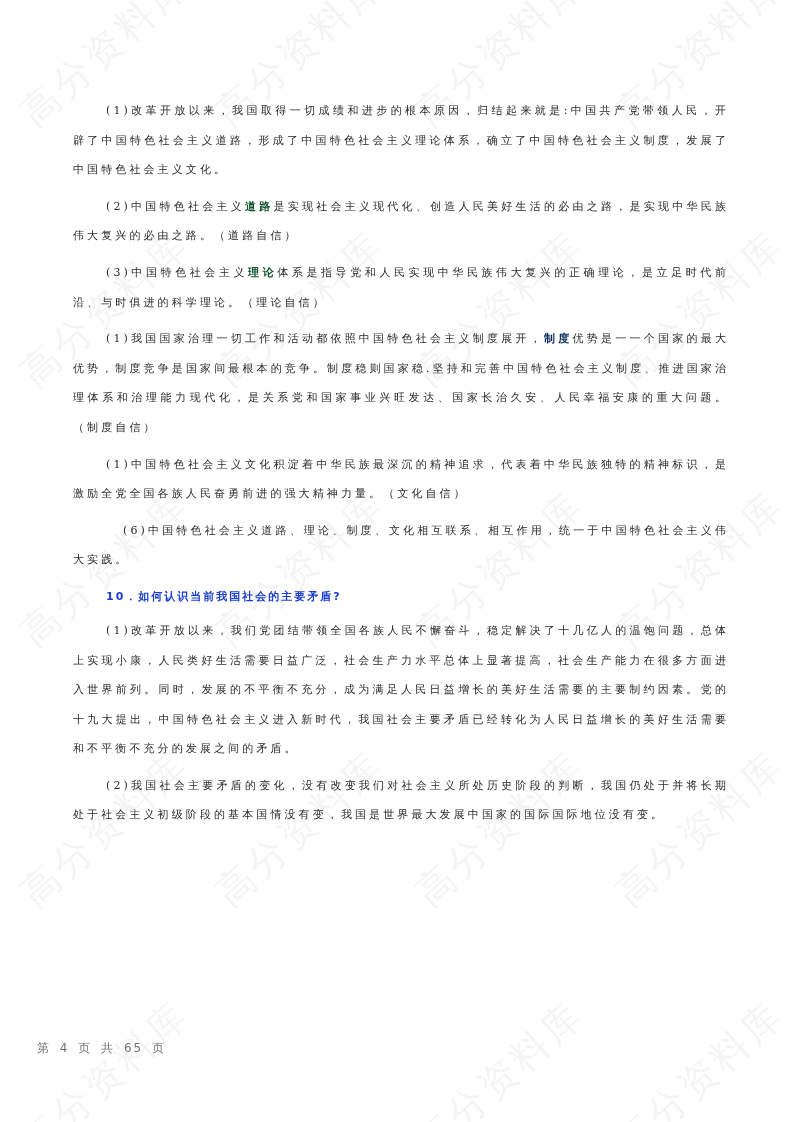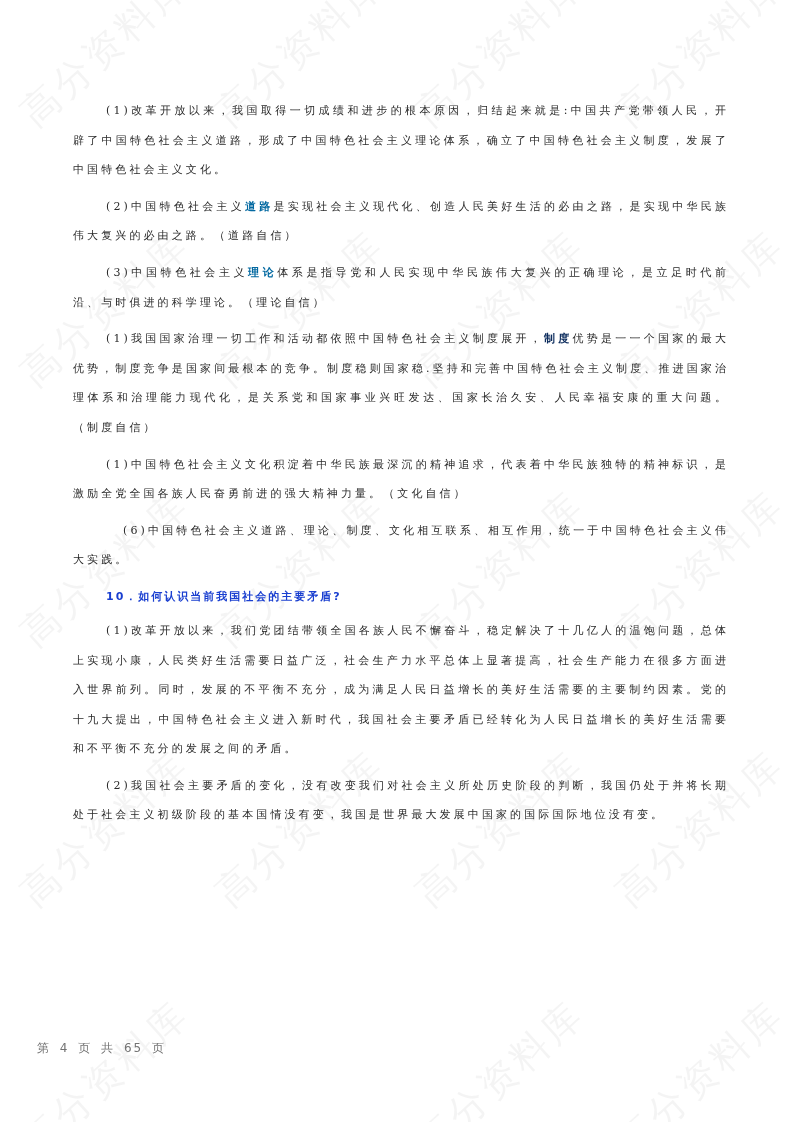--- a/index.html
+++ b/index.html
@@ -13,21 +13,21 @@
     position: absolute; font-family: "DejaVu Sans", sans-serif;
     font-size: 38px; color: rgba(0,0,0,0.045); letter-spacing: 4px;
     transform: rotate(-42deg); transform-origin: left top; white-space: nowrap;
   }
   .page { position: absolute; left: 73px; top: 96px; width: 656px; z-index: 1; }
   .para {
     font-size: 11px; line-height: 29.6px; letter-spacing: 3.1px;
     text-indent: 33px; margin: 0 0 7px 0; text-align: justify;
   }
   .para.extra-indent { text-indent: 50px; }
-  .kw-blue { color: #0369a1; font-weight: bold; font-family: "DejaVu Sans", sans-serif; }
+  .kw-blue { color: #14532d; font-weight: bold; font-family: "DejaVu Sans", sans-serif; }
   .kw-navy { color: #0b2b5c; font-weight: bold; font-family: "DejaVu Sans", sans-serif; }
   .heading {
     font-family: "DejaVu Sans", sans-serif; font-weight: bold; color: #1a3fd0;
     font-size: 11px; line-height: 30px; letter-spacing: 2px;
     text-indent: 33px; margin: 0 0 4px 0;
   }
   .footer {
     position: absolute; top: 1040px; left: 0; width: 793px; text-align: left;
     font-family: "DejaVu Sans", sans-serif; font-size: 12px; color: #737373;
     letter-spacing: 2px; word-spacing: 3px; z-index: 1; margin-left: 37px;

